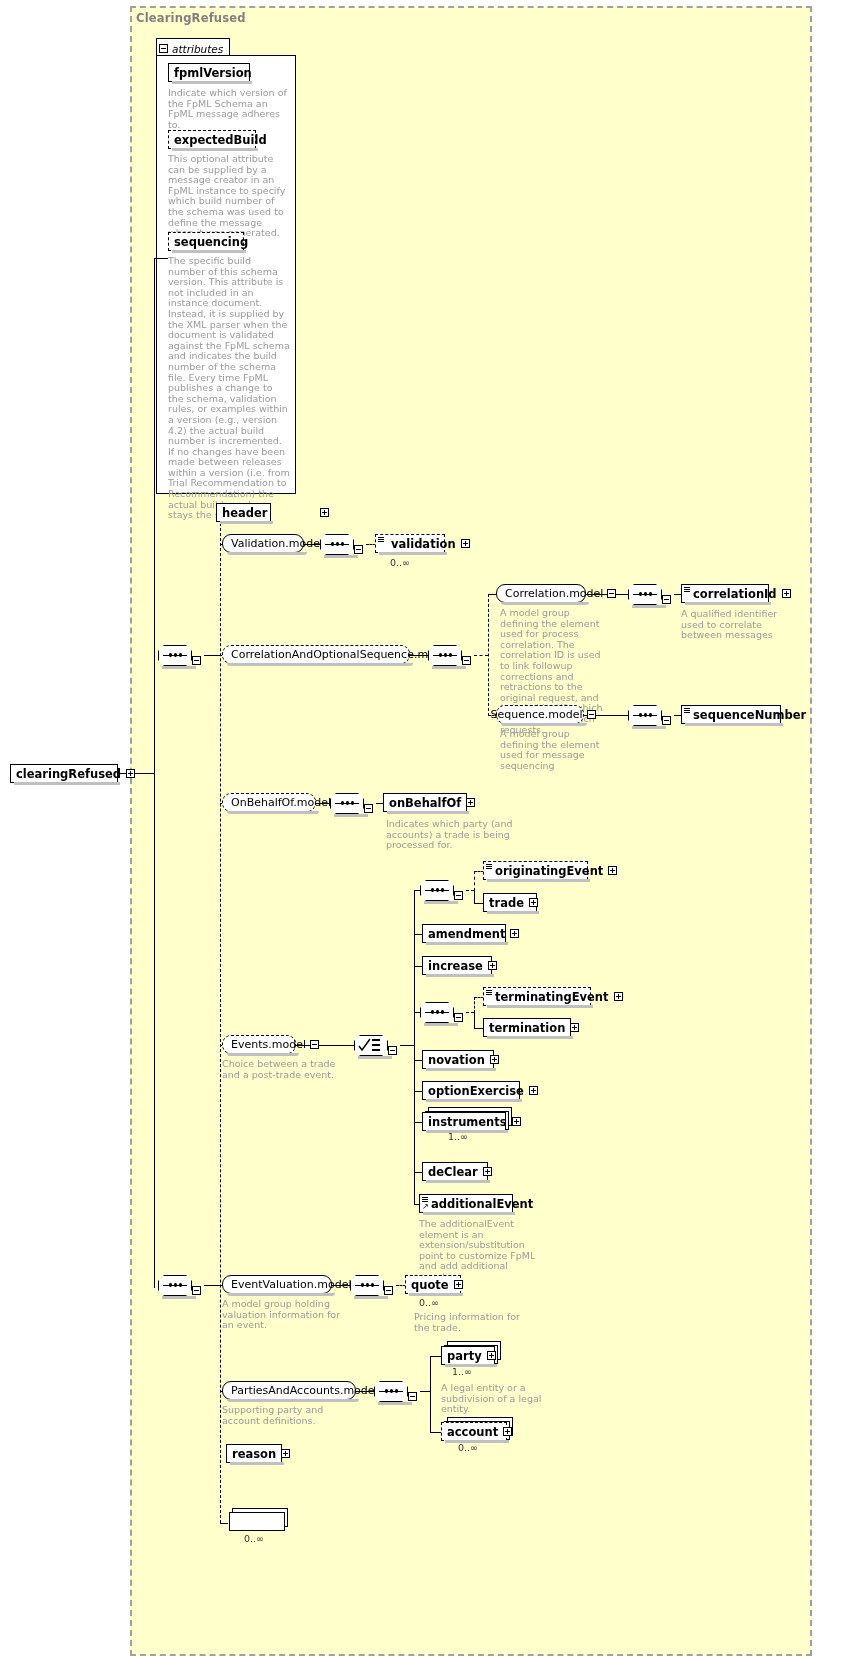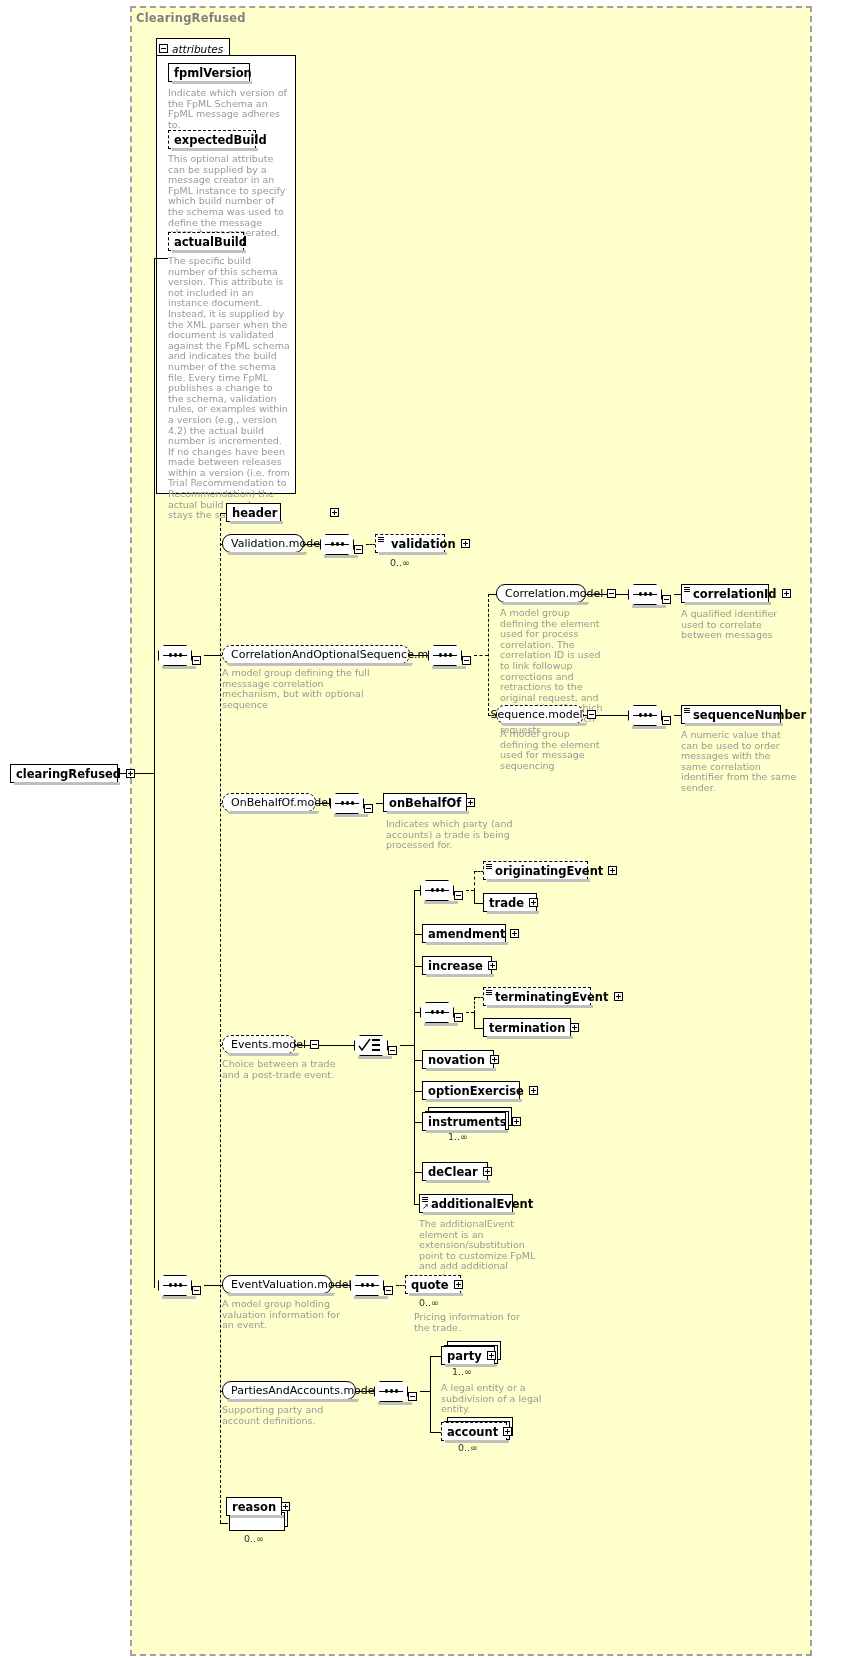--- a/index.html
+++ b/index.html
@@ -109,21 +109,21 @@
     <span class="txt">fpmlVersion</span>
   </div>
   <div class="note" style="left:168px;top:88px;width:122px;">Indicate which version of the FpML Schema an FpML message adheres to.</div>
 
   <div class="node optional shadow" style="left:168px;top:130px;width:88px;">
     <span class="txt">expectedBuild</span>
   </div>
   <div class="note" style="left:168px;top:154px;width:122px;">This optional attribute can be supplied by a message creator in an FpML instance to specify which build number of the schema was used to define the message when it was generated.</div>
 
   <div class="node optional shadow" style="left:168px;top:232px;width:76px;">
-    <span class="txt">actualBuild</span>
+    <span class="txt">sequencing</span>
   </div>
   <div class="note" style="left:168px;top:256px;width:122px;">The specific build number of this schema version. This attribute is not included in an instance document. Instead, it is supplied by the XML parser when the document is validated against the FpML schema and indicates the build number of the schema file. Every time FpML publishes a change to the schema, validation rules, or examples within a version (e.g., version 4.2) the actual build number is incremented. If no changes have been made between releases within a version (i.e. from Trial Recommendation to Recommendation) the actual build number stays the same.</div>
 
   <div class="node shadow" style="left:10px;top:764px;width:108px;">
     <span class="txt">clearingRefused</span>
     <span class="pm plus"></span>
   </div>
 
   <div class="ln lnh" style="left:118px;top:773px;width:36px;"></div>
   <div class="ln lnv" style="left:154px;top:258px;height:1030px;"></div>
@@ -139,21 +139,21 @@
       <div class="d" style="left:11px;"></div>
       <div class="d" style="left:16px;"></div>
     </div>
     <div class="pmwrap"><span class="pm"></span></div>
   </div>
 
   <div class="ln lnh" style="left:204px;top:655px;width:16px;"></div>
   <div class="ln dash-v" style="left:220px;top:513px;height:1010px;"></div>
 
   <div class="ln lnh" style="left:220px;top:513px;width:8px;"></div>
-  <div class="node shadow" style="left:226px;top:503px;width:55px;gap:48px;">
+  <div class="node shadow" style="left:216px;top:503px;width:55px;gap:48px;">
     <span class="txt">header</span>
     <span class="pm plus"></span>
   </div>
 
   <div class="ln lnh" style="left:220px;top:544px;width:8px;"></div>
   <div class="capsule shadow" style="left:222px;top:534px;width:82px;">
     <span class="txt">Validation.model</span>
     <span class="pm"></span>
   </div>
   <div class="ln lnh" style="left:304px;top:544px;width:16px;"></div>
@@ -178,21 +178,20 @@
     <span class="txt" style="margin-left:10px;">validation</span>
     <span class="pm plus"></span>
   </div>
   <div class="card" style="left:390px;top:557px;">0..∞</div>
 
   <div class="ln dash-h" style="left:220px;top:655px;width:8px;"></div>
   <div class="capsule dashed shadow" style="left:222px;top:645px;width:188px;">
     <span class="txt">CorrelationAndOptionalSequence.mo...</span>
     <span class="pm"></span>
   </div>
-  <div class="note" style="left:222px;top:668px;width:160px;">A model group defining the full messsage correlation mechanism, but with optional sequence</div>
   <div class="ln lnh" style="left:410px;top:655px;width:18px;"></div>
   <div class="comp" style="left:428px;top:645px;">
     <div class="oct"></div>
       <div class="shadow2"></div>
     <div class="seqdots">
       <div class="bar"></div>
         <div class="d" style="left:6px;"></div>
         <div class="d" style="left:11px;"></div>
         <div class="d" style="left:16px;"></div>
     </div>
@@ -252,21 +251,20 @@
   </div>
   <div class="ln lnh" style="left:674px;top:715px;width:8px;"></div>
   <div class="node shadow" style="left:681px;top:705px;width:100px;">
     <span class="lines">
         <i></i>
         <i></i>
         <i></i>
       </span>
     <span class="txt" style="margin-left:6px;">sequenceNumber</span>
   </div>
-  <div class="note" style="left:681px;top:730px;width:118px;">A numeric value that can be used to order messages with the same correlation identifier from the same sender.</div>
 
   <div class="ln dash-h" style="left:220px;top:803px;width:8px;"></div>
   <div class="capsule dashed shadow" style="left:222px;top:793px;width:94px;">
     <span class="txt">OnBehalfOf.model</span>
     <span class="pm"></span>
   </div>
   <div class="ln lnh" style="left:316px;top:803px;width:14px;"></div>
   <div class="comp" style="left:330px;top:793px;">
     <div class="oct"></div>
       <div class="shadow2"></div>
@@ -512,19 +510,19 @@
     <span class="txt">account</span>
     <span class="pm plus"></span>
   </div>
   <div class="card" style="left:458px;top:1442px;">0..∞</div>
 
   <div class="ln lnh" style="left:220px;top:1523px;width:8px;"></div>
   <div class="stack" style="left:226px;top:1508px;">
     <div class="layer" style="left:6px;top:0px;width:56px;"></div>
     <div class="layer" style="left:3px;top:4px;width:56px;"></div>
   </div>
-  <div class="node shadow" style="left:226px;top:1497px;width:56px;">
+  <div class="node shadow" style="left:226px;top:1444px;width:56px;">
     <span class="txt">reason</span>
     <span class="pm plus"></span>
   </div>
   <div class="card" style="left:244px;top:1533px;">0..∞</div>
 
 </div>
 
 </body></html>

